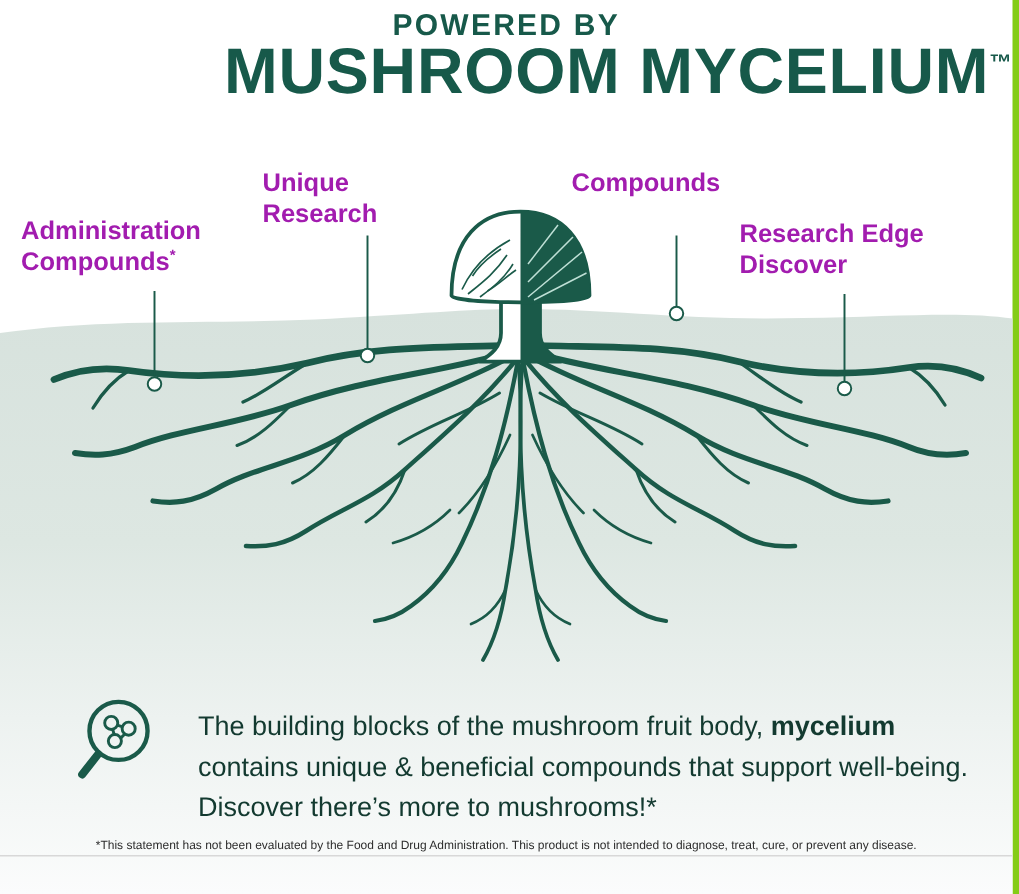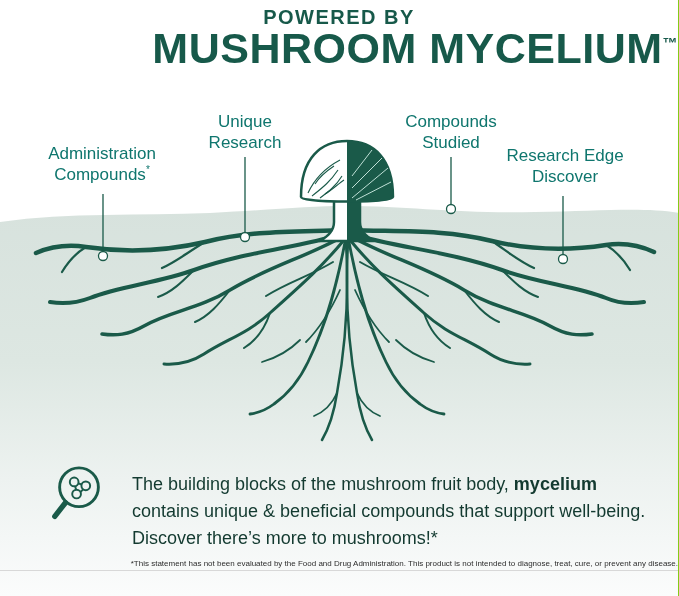--- a/index.html
+++ b/index.html
@@ -2,44 +2,44 @@
 <html><head>
 <meta charset="utf-8">
 <style>
   html,body { margin:0; padding:0; background:#ffffff; }
   .page {
     position:relative;
     width:679px; height:596px;
     background:#ffffff;
     overflow:hidden;
     font-family:"Liberation Sans", sans-serif;
-    border-right:1px solid #84cc16;
+    border-right:4px solid #84cc16;
     box-sizing:border-box;
   }
   .scene { position:absolute; left:0; top:0; width:679px; height:596px; }
 
   .kicker {
     position:absolute; top:6px; left:0; width:100%;
     text-align:center;
     font-size:20px; font-weight:700; letter-spacing:1.5px;
     color:#17594a;
   }
   .title {
     position:absolute; top:24px; left:0; width:100%;
     margin:0; text-align:right;
     font-size:43px; font-weight:700; letter-spacing:0.5px;
     color:#17594a;
   }
   .title sup { font-size:15px; vertical-align:super; font-weight:700; }
 
   .callout-label {
     position:absolute;
-    text-align:center;
-    font-size:17px; font-weight:400; line-height:1.25;
-    color:#0f766e;
+    text-align:left;
+    font-size:17px; font-weight:700; line-height:1.25;
+    color:#a21caf;
   }
   .callout-label sup { font-size:10px; }
   #cl-immuno     { left:14px;  top:143px; width:176px; }
   #cl-unique     { left:175px; top:111px; width:140px; }
   #cl-clinically { left:381px; top:111px; width:140px; }
   #cl-cutting    { left:493px; top:145px; width:144px; }
 
   .desc-row { position:absolute; left:0; top:455px; width:679px; }
   .magnifier {
     position:absolute; left:48px; top:6px; width:62px; height:68px;
@@ -51,21 +51,21 @@
     color:#133a30;
   }
   .desc strong { font-weight:700; }
 
   .hairline {
     position:absolute; left:0; top:570px; width:679px; height:1px;
     background:#d8d8d8;
   }
   .disclaimer {
     position:absolute; top:559px; left:0; width:100%;
-    text-align:right;
+    text-align:center;
     font-size:8px; color:#2d2d2d;
   }
 </style>
 </head>
 <body>
 
 <div class="page">
 
   <svg class="scene" viewBox="0 0 679 596" aria-hidden="true">
     <defs>
@@ -156,21 +156,20 @@
   <div class="callout-label" id="cl-immuno">
     <div>Administration</div>
     <div><span>Compounds</span><sup>*</sup></div>
   </div>
   <div class="callout-label" id="cl-unique">
     <div>Unique</div>
     <div>Research</div>
   </div>
   <div class="callout-label" id="cl-clinically">
     <div>Compounds</div>
-    <div>Studied</div>
   </div>
   <div class="callout-label" id="cl-cutting">
     <div>Research Edge</div>
     <div>Discover</div>
   </div>
 
   <div class="desc-row">
     <svg class="magnifier" viewBox="0 0 64 68" aria-hidden="true">
       <circle cx="32" cy="26" r="20" fill="none" stroke="#1a5a49" stroke-width="3"></circle>
       <line x1="18" y1="42" x2="7" y2="56" stroke="#1a5a49" stroke-width="5.5" stroke-linecap="round"></line>

